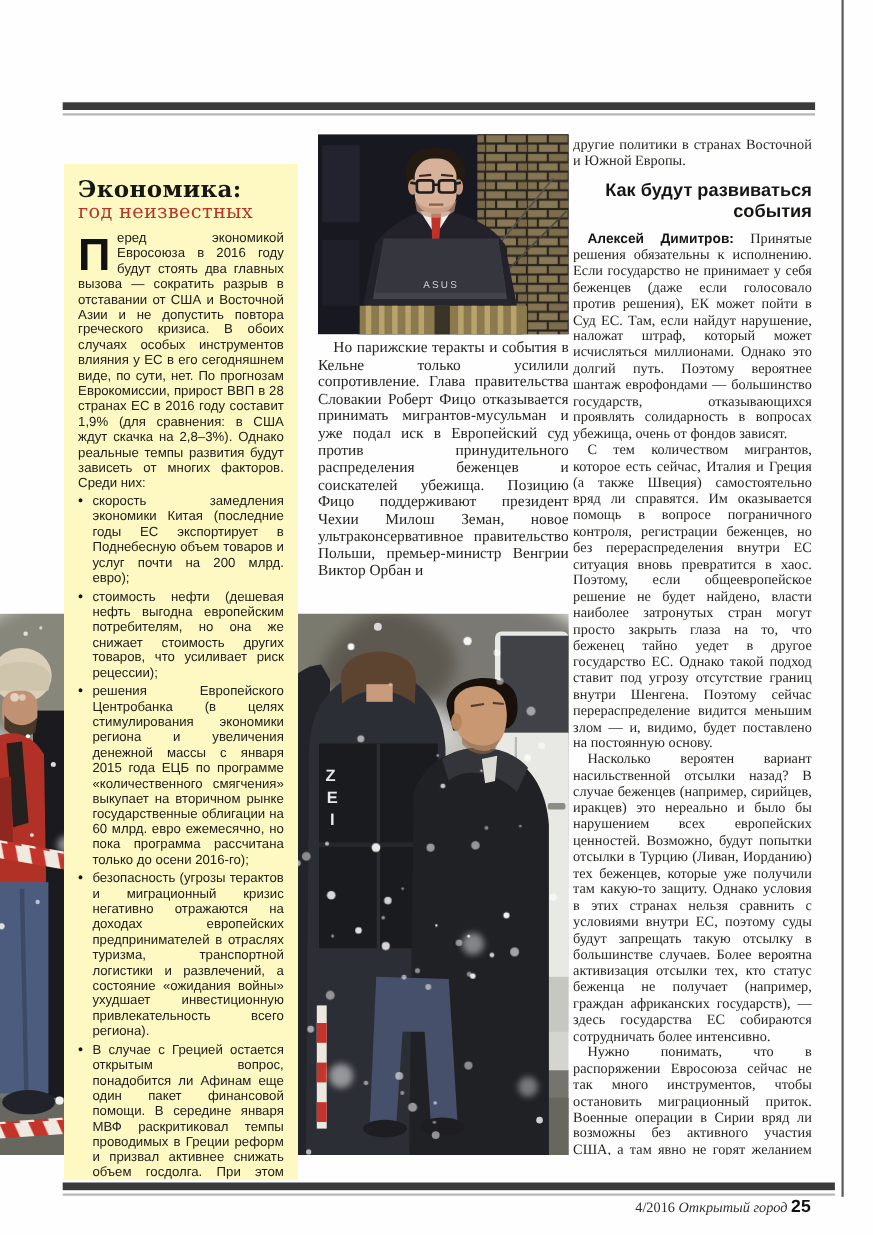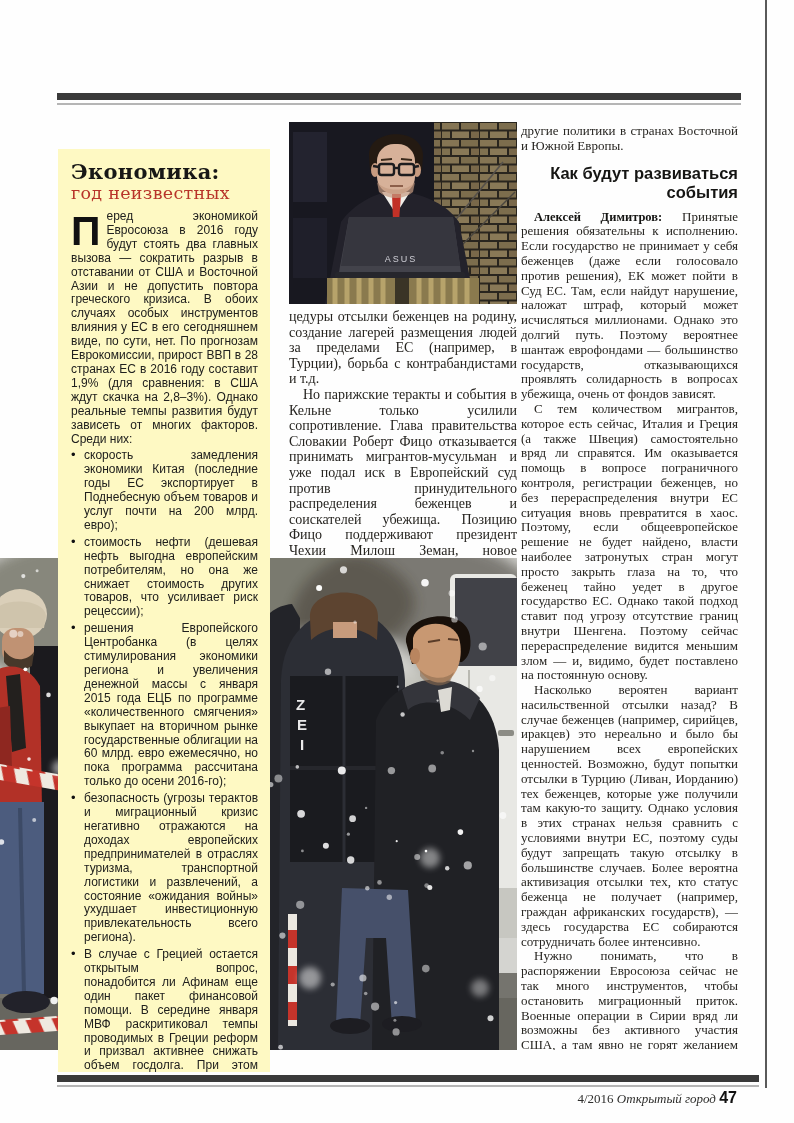--- a/index.html
+++ b/index.html
@@ -33,21 +33,21 @@
 
   .col-middle { position:absolute; left:289px; top:309px; width:228px; height:250px; z-index:2;
     font-size:14px; line-height:15.6px; color:#262420; text-align:justify; hyphens:auto; overflow:hidden; }
   .col-middle p.indent { text-indent:14px; }
 
   .col-right { position:absolute; left:521px; top:124px; width:217px; height:926px; z-index:2;
     font-size:13px; line-height:14.8px; color:#262420; text-align:justify; hyphens:auto; overflow:hidden; }
   .col-right p.indent { text-indent:13px; }
   .section-heading { font-family:"Liberation Sans", sans-serif; font-weight:700;
     font-size:16.5px; line-height:19.5px; color:#151513; margin:10px 0 7px 0; text-align:right; }
-  .speaker-name { font-family:Liberation Serif, serif; font-weight:700; font-size:12.5px; color:#151513; }
+  .speaker-name { font-family:Liberation Sans, sans-serif; font-weight:700; font-size:12.5px; color:#151513; }
 
   .footer-credit { position:absolute; right:57px; top:1089px; z-index:2; font-size:13px; color:#2e2e2c; }
   .footer-credit .mag { font-style:italic; }
   .footer-credit .pageno { font-family:"Liberation Sans", sans-serif; font-weight:700; font-size:16px; color:#111; }
 </style>
 </head>
 <body>
 
 <div class="page">
 
@@ -326,33 +326,32 @@
         <line x1="142" y1="156" x2="142" y2="182"></line>
           <line x1="154" y1="156" x2="154" y2="182"></line>
         <line x1="166" y1="156" x2="166" y2="182"></line>
           <line x1="178" y1="156" x2="178" y2="182"></line>
       </g>
       <rect x="106" y="156" width="14" height="26" fill="#3a3426"></rect>
     </g>
   </svg>
 
   <div class="col-middle">
-    <p>цедуры отсылки беженцев на родину, создание лагерей размещения людей за пределами ЕС (например, в Турции), борьба с контрабандистами и т.д.</p>
     <p class="indent">Но парижские теракты и события в Кельне только усилили сопротивление. Глава правительства Словакии Роберт Фицо отказывается принимать мигрантов-мусульман и уже подал иск в Европейский суд против принудительного распределения беженцев и соискателей убежища. Позицию Фицо поддерживают президент Чехии Милош Земан, новое ультраконсервативное правительство Польши, премьер-министр Венгрии Виктор Орбан и</p>
   </div>
 
   <div class="col-right">
     <p>другие политики в странах Восточной и Южной Европы.</p>
     <h2 class="section-heading">Как будут развиваться события</h2>
     <p class="indent"><span class="speaker-name">Алексей Димитров:</span><span> Принятые решения обязательны к исполнению. Если государство не принимает у себя беженцев (даже если голосовало против решения), ЕК может пойти в Суд ЕС. Там, если найдут нарушение, наложат штраф, который может исчисляться миллионами. Однако это долгий путь. Поэтому вероятнее шантаж еврофондами — большинство государств, отказывающихся проявлять солидарность в вопросах убежища, очень от фондов зависят.</span></p>
     <p class="indent">С тем количеством мигрантов, которое есть сейчас, Италия и Греция (а также Швеция) самостоятельно вряд ли справятся. Им оказывается помощь в вопросе пограничного контроля, регистрации беженцев, но без перераспределения внутри ЕС ситуация вновь превратится в хаос. Поэтому, если общеевропейское решение не будет найдено, власти наиболее затронутых стран могут просто закрыть глаза на то, что беженец тайно уедет в другое государство ЕС. Однако такой подход ставит под угрозу отсутствие границ внутри Шенгена. Поэтому сейчас перераспределение видится меньшим злом — и, видимо, будет поставлено на постоянную основу.</p>
     <p class="indent">Насколько вероятен вариант насильственной отсылки назад? В случае беженцев (например, сирийцев, иракцев) это нереально и было бы нарушением всех европейских ценностей. Возможно, будут попытки отсылки в Турцию (Ливан, Иорданию) тех беженцев, которые уже получили там какую-то защиту. Однако условия в этих странах нельзя сравнить с условиями внутри ЕС, поэтому суды будут запрещать такую отсылку в большинстве случаев. Более вероятна активизация отсылки тех, кто статус беженца не получает (например, граждан африканских государств), — здесь государства ЕС собираются сотрудничать более интенсивно.</p>
     <p class="indent">Нужно понимать, что в распоряжении Евросоюза сейчас не так много инструментов, чтобы остановить миграционный приток. Военные операции в Сирии вряд ли возможны без активного участия США, а там явно не горят желанием воевать. Некоторая стабилизация потока возможна, если Асад договорится с оппозицией воевать с ДАЕШем единым фронтом. Помимо этого будут максимально вкладывать деньги и ресурсы в сотрудничество с</p>
   </div>
 
   <div class="rule-thick ftr-thick"></div>
   <div class="rule-thin ftr-thin"></div>
   <div class="footer-credit">
     <span>4/2016 </span><span class="mag">Открытый город</span>
-    <span class="pageno">47</span>
+    <span class="pageno">25</span>
   </div>
 
 </div>
 
 </body></html>

